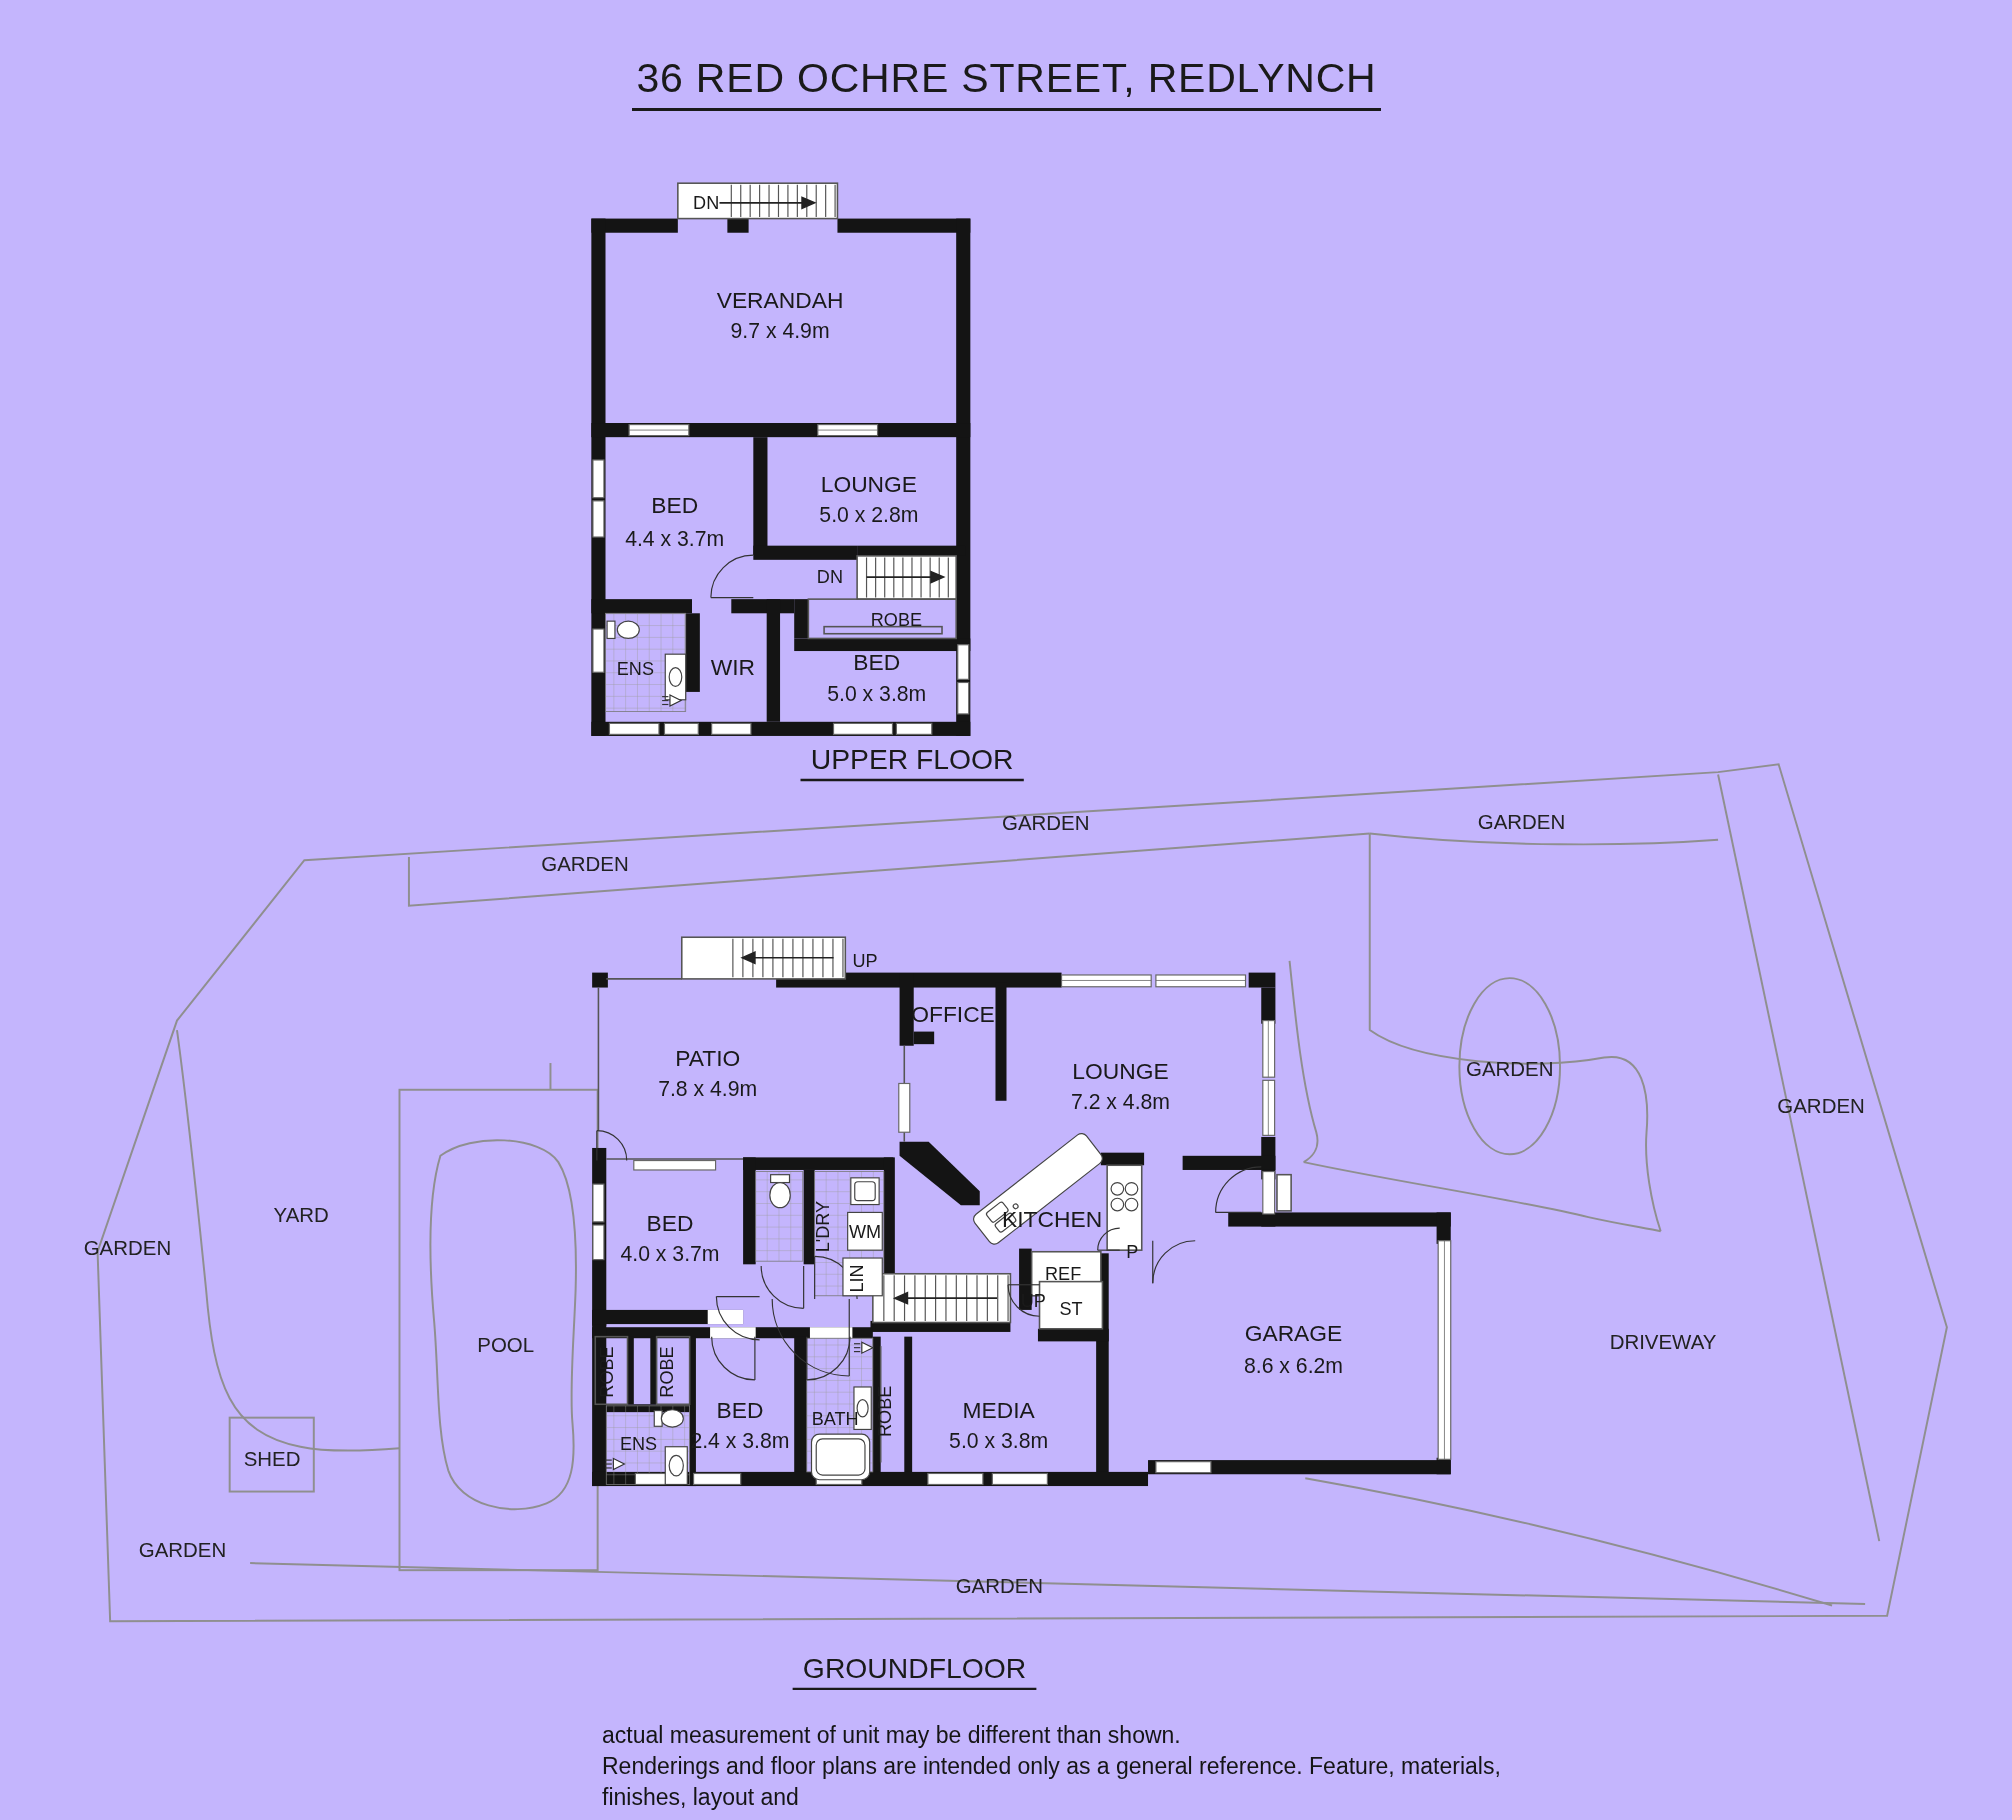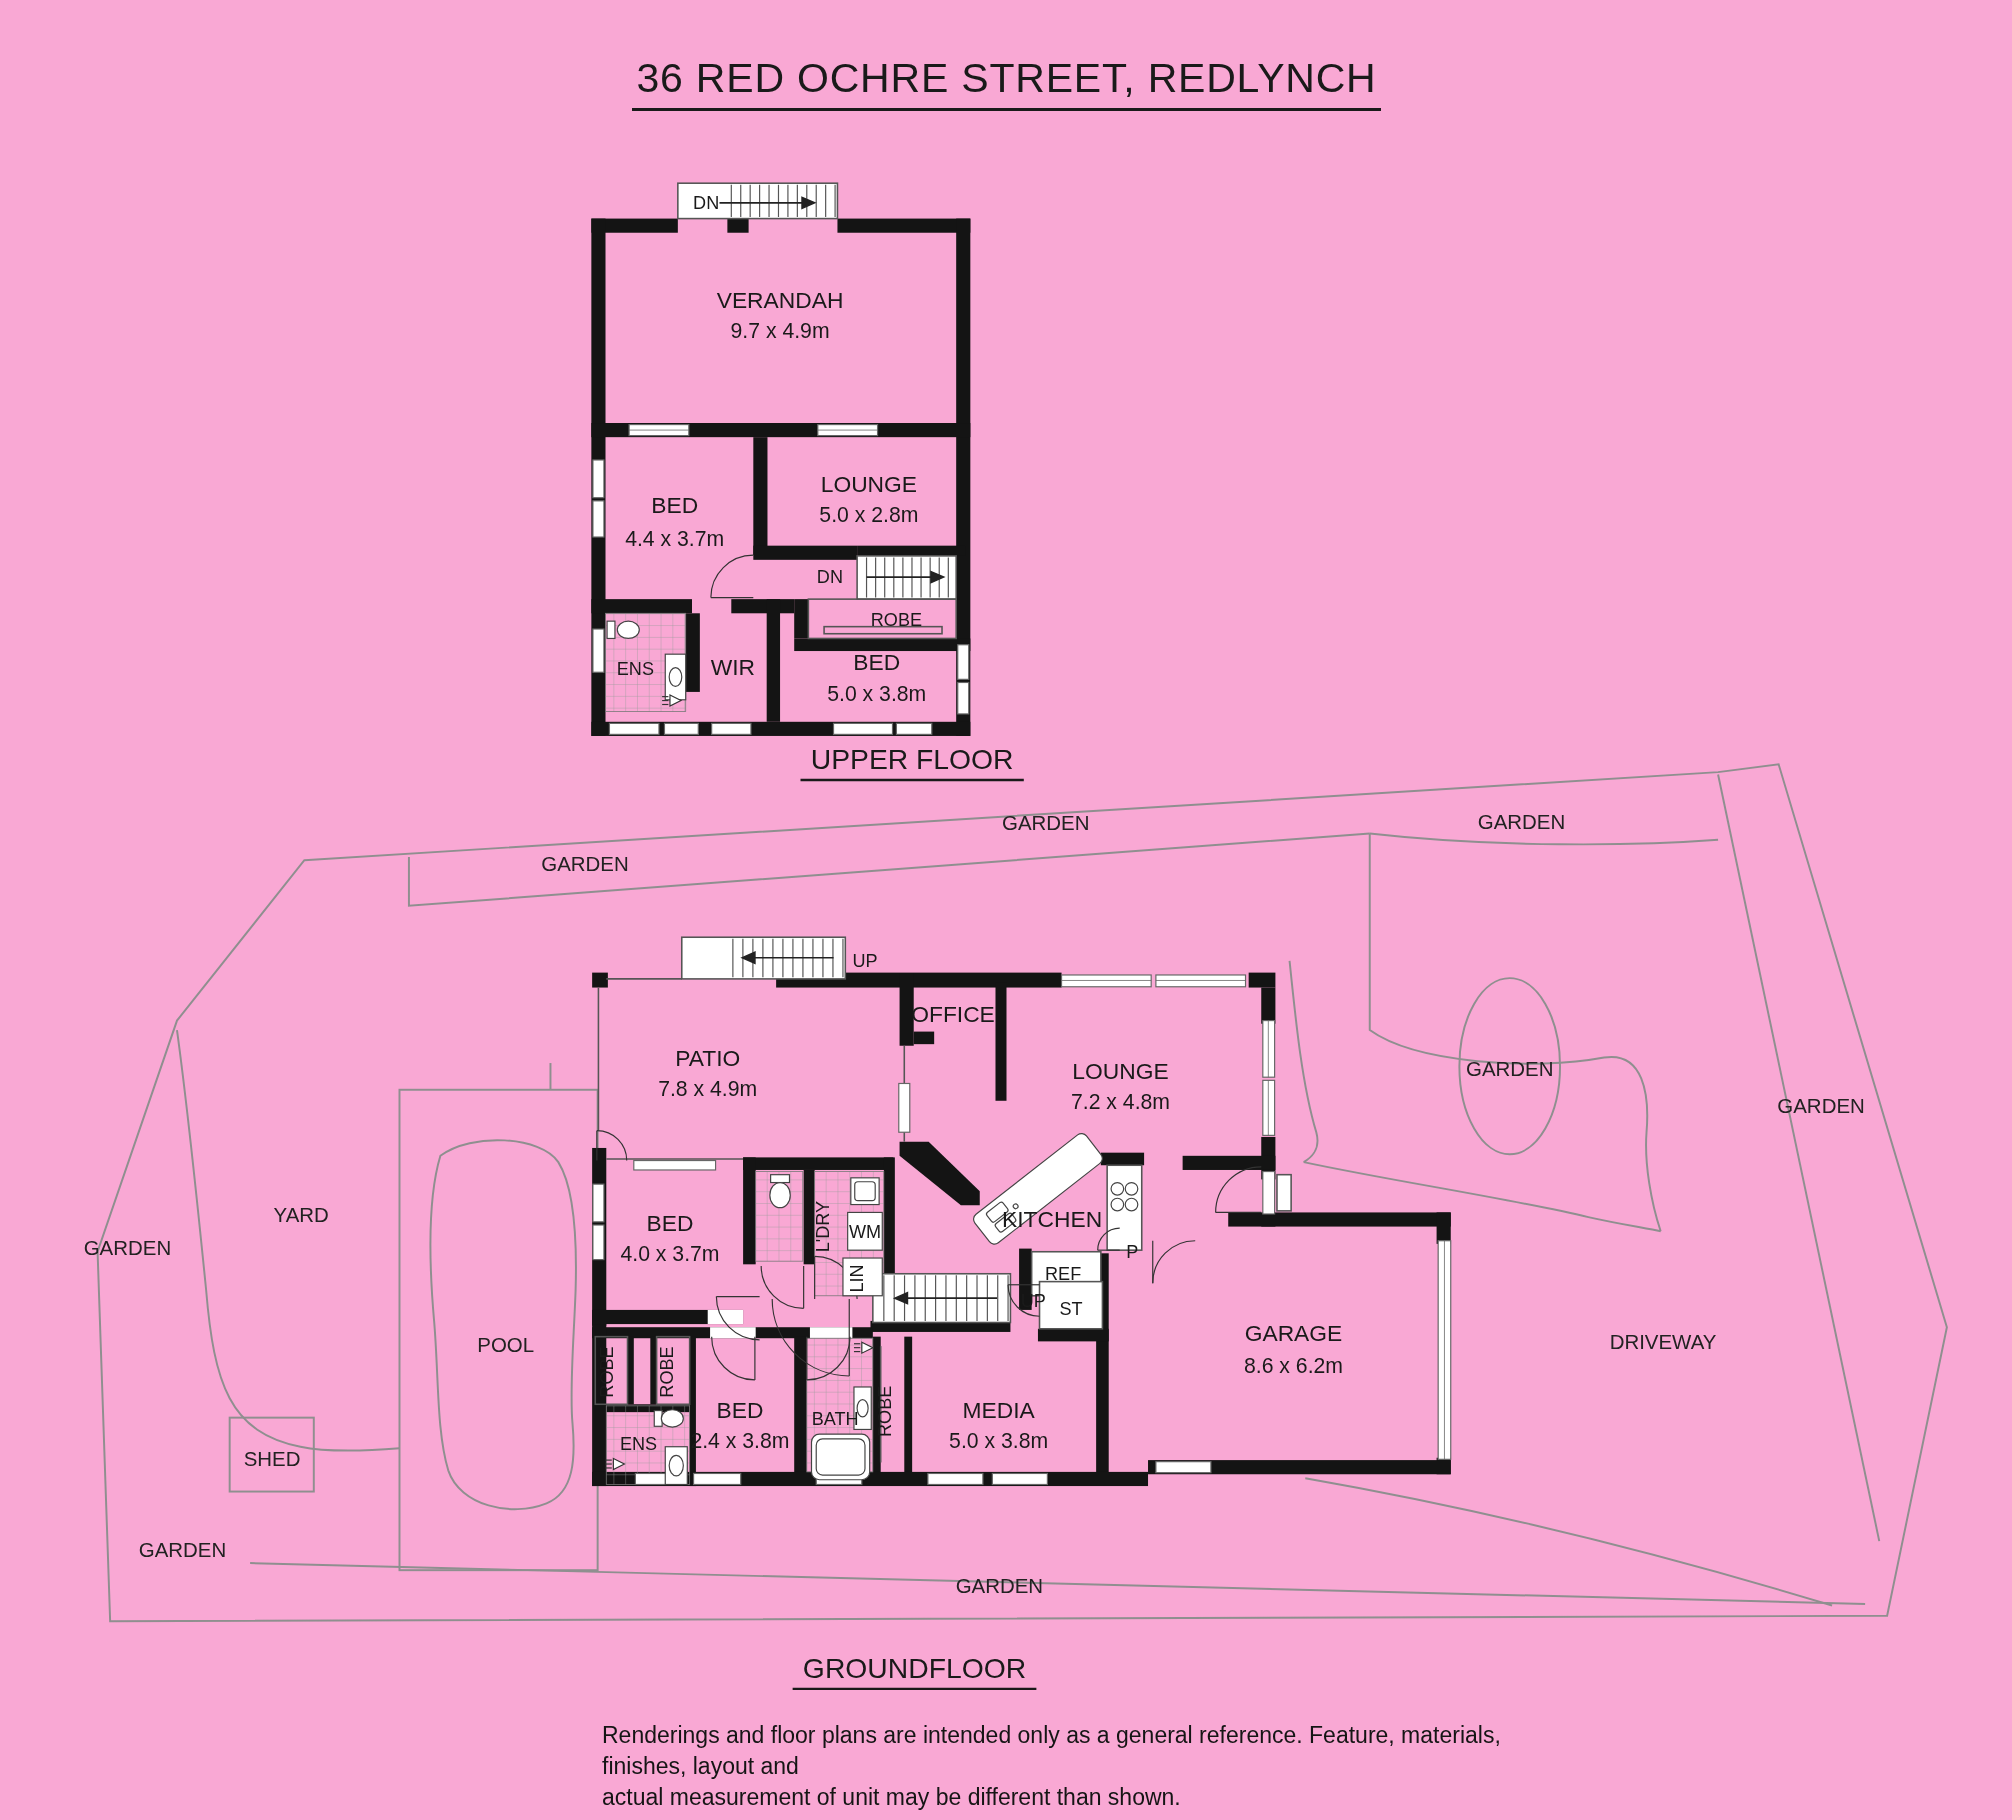--- a/index.html
+++ b/index.html
@@ -1,16 +1,16 @@
 <!DOCTYPE html>
 <html style="font-size:12.6px"><head>
 <meta charset="utf-8">
 <style>
   html,body{margin:0;padding:0;background:#fff;}
-  #canvas{position:relative;width:2013px;height:1821px;background:#f9a8d4;overflow:hidden;
+  #canvas{position:relative;width:2013px;height:1821px;background:#c4b5fd;overflow:hidden;
           font-family:"Liberation Sans", sans-serif;color:#1a1a1a;}
   #plan-svg{position:absolute;left:0;top:0;}
   .page-title{position:absolute;top:55px;left:0;width:2013px;text-align:center;}
   .page-title span{display:inline-block;font-size:41px;letter-spacing:0.8px;color:#1a1a1a;
           border-bottom:3.1px solid #1a1a1a;padding:0 4.7px 6.3px 4.7px;}
   svg text{font-family:"Liberation Sans", sans-serif;fill:#1a1a1a;}
   .room{font-size:29px;}
   .dims{font-size:27px;}
   .small{font-size:23px;}
   .sitelab{font-size:26px;fill:#222;}
@@ -434,18 +434,18 @@
       <text class="sitelab" x="232" y="1980">GARDEN</text>
       <text class="sitelab" x="1271" y="2026">GARDEN</text>
       <text class="sitelab" x="383" y="1554">YARD</text>
       <text class="sitelab" x="643" y="1720">POOL</text>
       <text class="sitelab" x="346" y="1864">SHED</text>
       <text class="sitelab" x="2115" y="1716">DRIVEWAY</text>
     </g>
   </svg>
 
   <div class="disclaimer">
+    <div>actual measurement of unit may be different than shown.</div>
     <div>Renderings and floor plans are intended only as a general reference. Feature, materials, finishes, layout and</div>
-    <div>actual measurement of unit may be different than shown.</div>
   </div>
 
 </div>
 
 
 </body></html>

